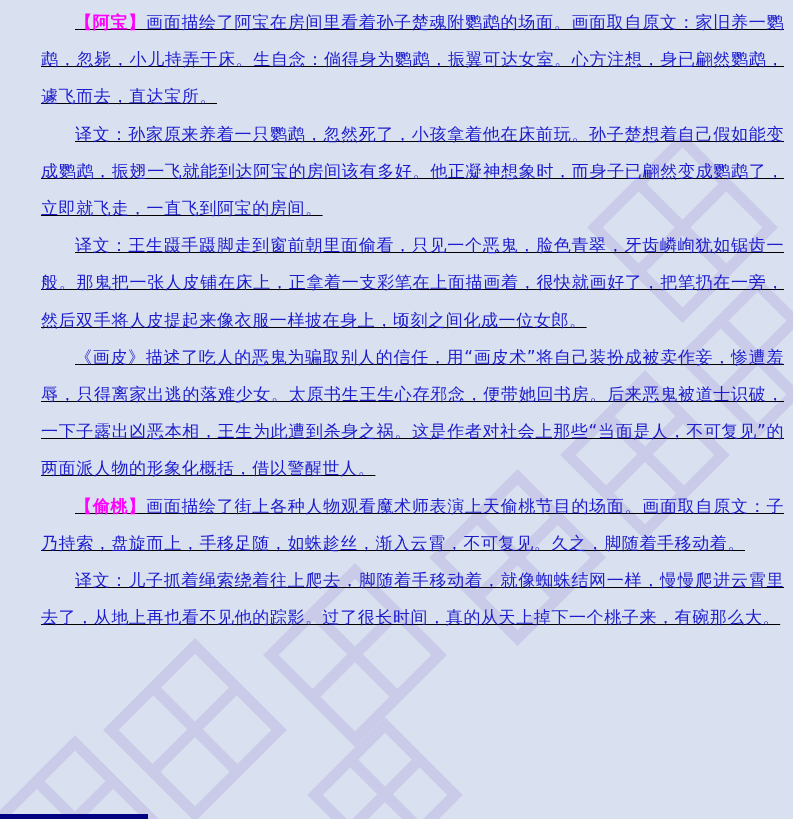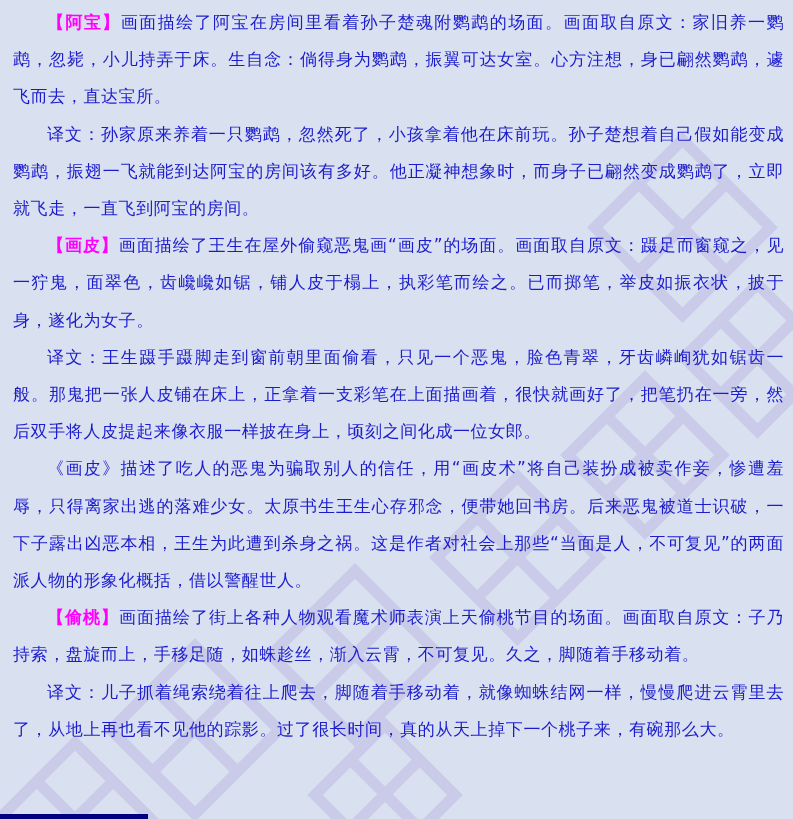--- a/index.html
+++ b/index.html
@@ -21,23 +21,24 @@
     position: absolute;
     border: 11px solid var(--wm);
     transform: rotate(45deg);
     box-sizing: border-box;
   }
   .wm::before, .wm::after { content: ""; position: absolute; background: var(--wm); }
   .wm::before { left: -2px; right: -2px; top: 50%; height: 11px; margin-top: -6px; }
   .wm::after  { top: -2px; bottom: -2px; left: 50%; width: 11px; margin-left: -6px; }
   .content {
     position: absolute; inset: 0;
-    padding: 4px 9px 0 13px;
+    padding: 4px 9px 0 41px;
     z-index: 2;
     box-sizing: border-box;
+    text-decoration: underline;
   }
   p.para {
     margin: 0;
     text-indent: 2em;
     font-size: 17px;
     line-height: 37.2px;
     letter-spacing: 0.6px;
     text-align: justify;
     color: var(--text);
   }
@@ -63,21 +64,20 @@
   <div class="wm" style="left:15px;  top:760px;  width:120px; height:120px;"></div>
   <div class="wm" style="left:330px; top:740px;  width:110px; height:110px;"></div>
 </div>
 
 <div class="content">
   <p class="para"><b class="heading">【阿宝】</b><span>画面描绘了阿宝在房间里看着孙子楚魂附鹦鹉的场面。画面取自原文：家旧养一鹦鹉，忽毙，小儿持弄于床。生自念：倘得身为鹦鹉，振翼可达女室。心方注想，身已翩然鹦鹉，遽飞而去，直达宝所。</span></p>
 
   <p class="para"><span>译文：孙家原来养着一只鹦鹉，忽然死了，小孩拿着他在床前玩。孙子楚想着自己假如能变成鹦鹉，振翅一飞就能到达阿宝的房间该有多好。他正凝神想象时，而身子已翩然变成鹦鹉了，立即就飞走，一直飞到阿宝的房间。</span></p>
 
 
-  <p class="para"><b class="heading">【画皮】</b><span>画面描绘了王生在屋外偷窥恶鬼画“画皮”的场面。画面取自原文：蹑足而窗窥之，见一狞鬼，面翠色，齿巉巉如锯，铺人皮于榻上，执彩笔而绘之。已而掷笔，举皮如振衣状，披于身，遂化为女子。</span></p>
 
   <p class="para"><span>译文：王生蹑手蹑脚走到窗前朝里面偷看，只见一个恶鬼，脸色青翠，牙齿嶙峋犹如锯齿一般。那鬼把一张人皮铺在床上，正拿着一支彩笔在上面描画着，很快就画好了，把笔扔在一旁，然后双手将人皮提起来像衣服一样披在身上，顷刻之间化成一位女郎。</span></p>
 
   <p class="para"><span>《画皮》描述了吃人的恶鬼为骗取别人的信任，用“画皮术”将自己装扮成被卖作妾，惨遭羞辱，只得离家出逃的落难少女。太原书生王生心存邪念，便带她回书房。后来恶鬼被道士识破，一下子露出凶恶本相，王生为此遭到杀身之祸。这是作者对社会上那些“当面是人，不可复见”的两面派人物的形象化概括，借以警醒世人。</span></p>
 
   <p class="para"><b class="heading">【偷桃】</b><span>画面描绘了街上各种人物观看魔术师表演上天偷桃节目的场面。画面取自原文：子乃持索，盘旋而上，手移足随，如蛛趁丝，渐入云霄，不可复见。久之，脚随着手移动着。</span></p>
 
   <p class="para"><span>译文：儿子抓着绳索绕着往上爬去，脚随着手移动着，就像蜘蛛结网一样，慢慢爬进云霄里去了，从地上再也看不见他的踪影。过了很长时间，真的从天上掉下一个桃子来，有碗那么大。</span></p>
 
 </div>

